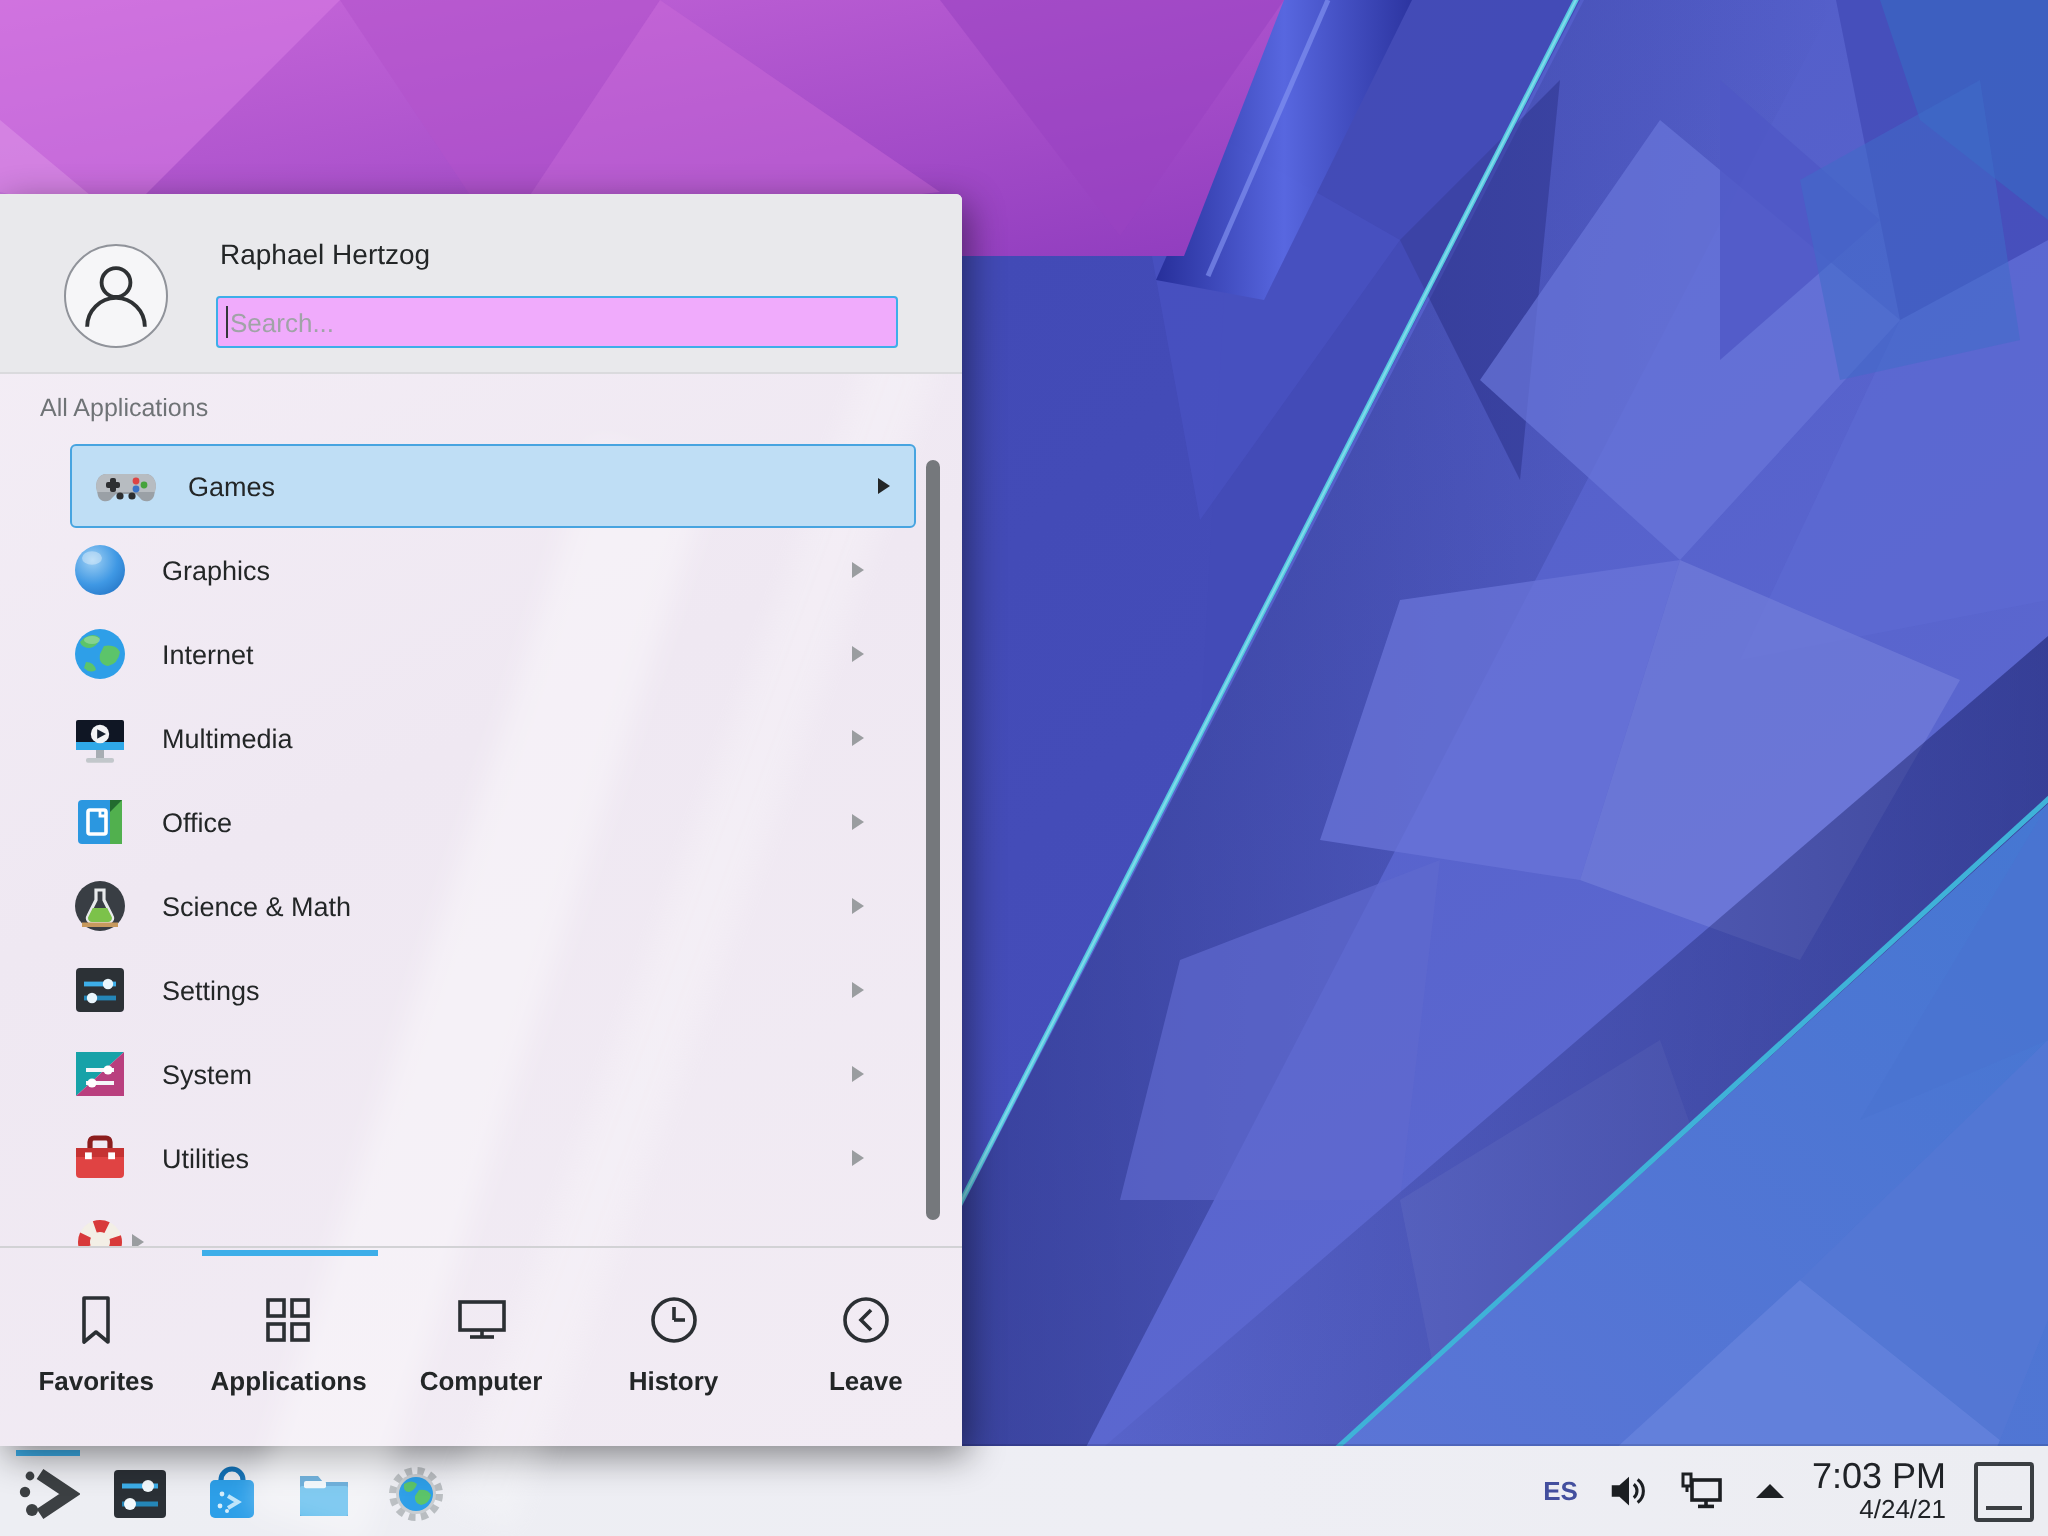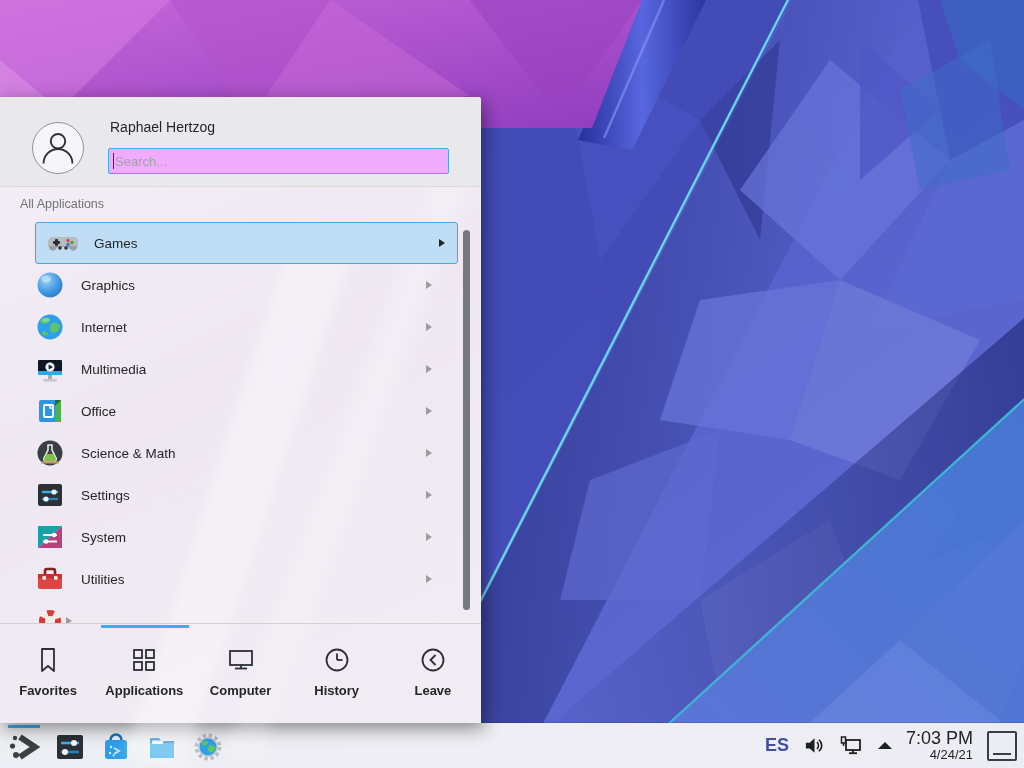--- a/index.html
+++ b/index.html
@@ -71,21 +71,21 @@
     position:absolute;left:0;bottom:0;width:100%;height:45px;z-index:4;
     background:linear-gradient(90deg,#edeef3 0%,#eeeef4 60%,#ecedf2 100%);
     box-shadow:0 -1px 0 rgba(0,0,0,.12);
     display:flex;align-items:center;
   }
   .task-icons{display:flex;align-items:center;gap:14px;padding-left:8px;}
   .task-btn{position:relative;width:32px;height:32px;margin-top:2px;}
   .task-btn svg{width:32px;height:32px;}
   .active-line{position:absolute;left:0;top:-6px;width:32px;height:3px;background:#3daee9;}
   .tray{margin-left:auto;display:flex;align-items:center;gap:14px;padding-right:7px;}
-  .kbd-layout{font-size:18px;font-weight:bold;color:#434f9e;}
+  .kbd-layout{font-size:13px;font-weight:bold;color:#434f9e;}
   .tray-icon svg{display:block;}
   .caret-up{width:0;height:0;border-left:7px solid transparent;border-right:7px solid transparent;border-bottom:7px solid #1e2124;}
   .clock{text-align:right;color:#202327;line-height:1.05;}
   .clock .time{font-size:18px;}
   .clock .date{font-size:13px;}
   .show-desktop{width:26px;height:26px;border:2px solid #3a3e42;border-radius:2px;position:relative;background:transparent;}
   .show-desktop::after{content:"";position:absolute;left:4px;right:4px;bottom:4px;height:2px;background:#3a3e42;}
 </style>
 </head>
 <body>

